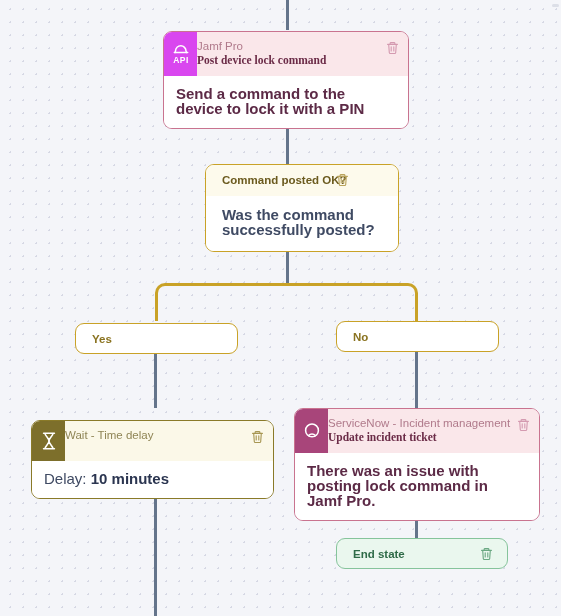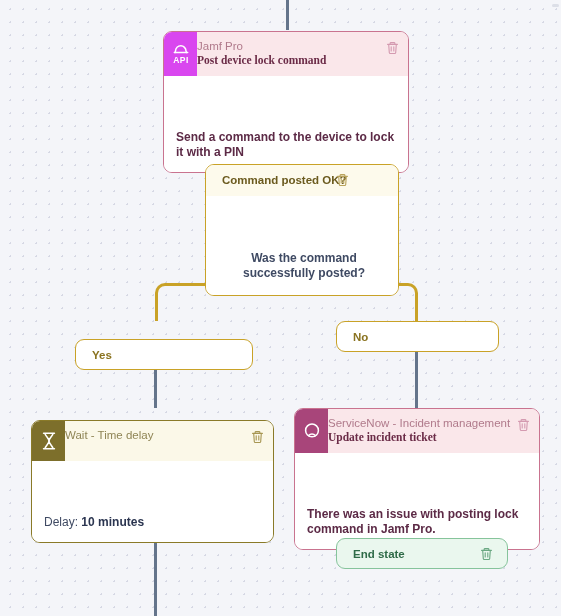--- a/index.html
+++ b/index.html
@@ -86,24 +86,23 @@
     white-space: nowrap;
     overflow: hidden;
     text-overflow: ellipsis;
     padding-right: 20px;
     font-family: Liberation Serif, serif;
   }
 
   .node-body {
     background: #ffffff;
     padding: 10px 12px 12px 12px;
-    font-size: 12px;
+    font-size: 15px;
     font-weight: bold;
     line-height: 15px;
-    margin-top: 44px;
   }
 
   .trash {
     position: absolute;
     top: 9px;
     right: 9px;
     width: 13px;
     height: 14px;
     cursor: pointer;
   }
@@ -149,21 +148,20 @@
     padding: 9px 12px 10px 16px;
     position: relative;
     font-size: 11.5px;
     font-weight: bold;
     color: #6b5a1e;
   }
   .node--decision .dec-head .trash { top: 8px; right: auto; left: 130px; }
   .node--decision .node-body {
     padding: 11px 12px 14px 16px;
     color: #3f4a63;
-    text-align: center;
   }
 
   
   .pill {
     position: absolute;
     box-sizing: border-box;
     border: 1.5px solid #c9a227;
     border-radius: 9px;
     background: #ffffff;
     display: flex;
@@ -255,21 +253,21 @@
         <svg viewBox="0 0 13 14" aria-hidden="true">
           <path d="M1.6 3.4h9.8M5 1.6h3a.9.9 0 0 1 .9.9v.9H4.1v-.9a.9.9 0 0 1 .9-.9z" fill="none" stroke="#b9a35c" stroke-width="1.1" stroke-linecap="round"></path>
           <path d="M2.7 3.4l.6 8.2a1 1 0 0 0 1 .9h4.4a1 1 0 0 0 1-.9l.6-8.2" fill="none" stroke="#b9a35c" stroke-width="1.1" stroke-linejoin="round"></path>
           <path d="M5.2 5.8v4.2M7.8 5.8v4.2" fill="none" stroke="#b9a35c" stroke-width="1.1" stroke-linecap="round"></path>
         </svg>
       </span>
     </div>
     <div class="node-body">Was the command successfully posted?</div>
   </div>
 
-  <div class="pill" style="left:75px; top:339px; width:178px; height:31px;">
+  <div class="pill" style="left:75px; top:323px; width:163px; height:31px;">
     <span>Yes</span>
   </div>
 
   <div class="pill" style="left:336px; top:321px; width:163px; height:31px;">
     <span>No</span>
   </div>
 
   <div class="node node--wait" style="left:31px; top:420px; width:243px;">
     <div class="node-head">
       <div class="node-icon">

